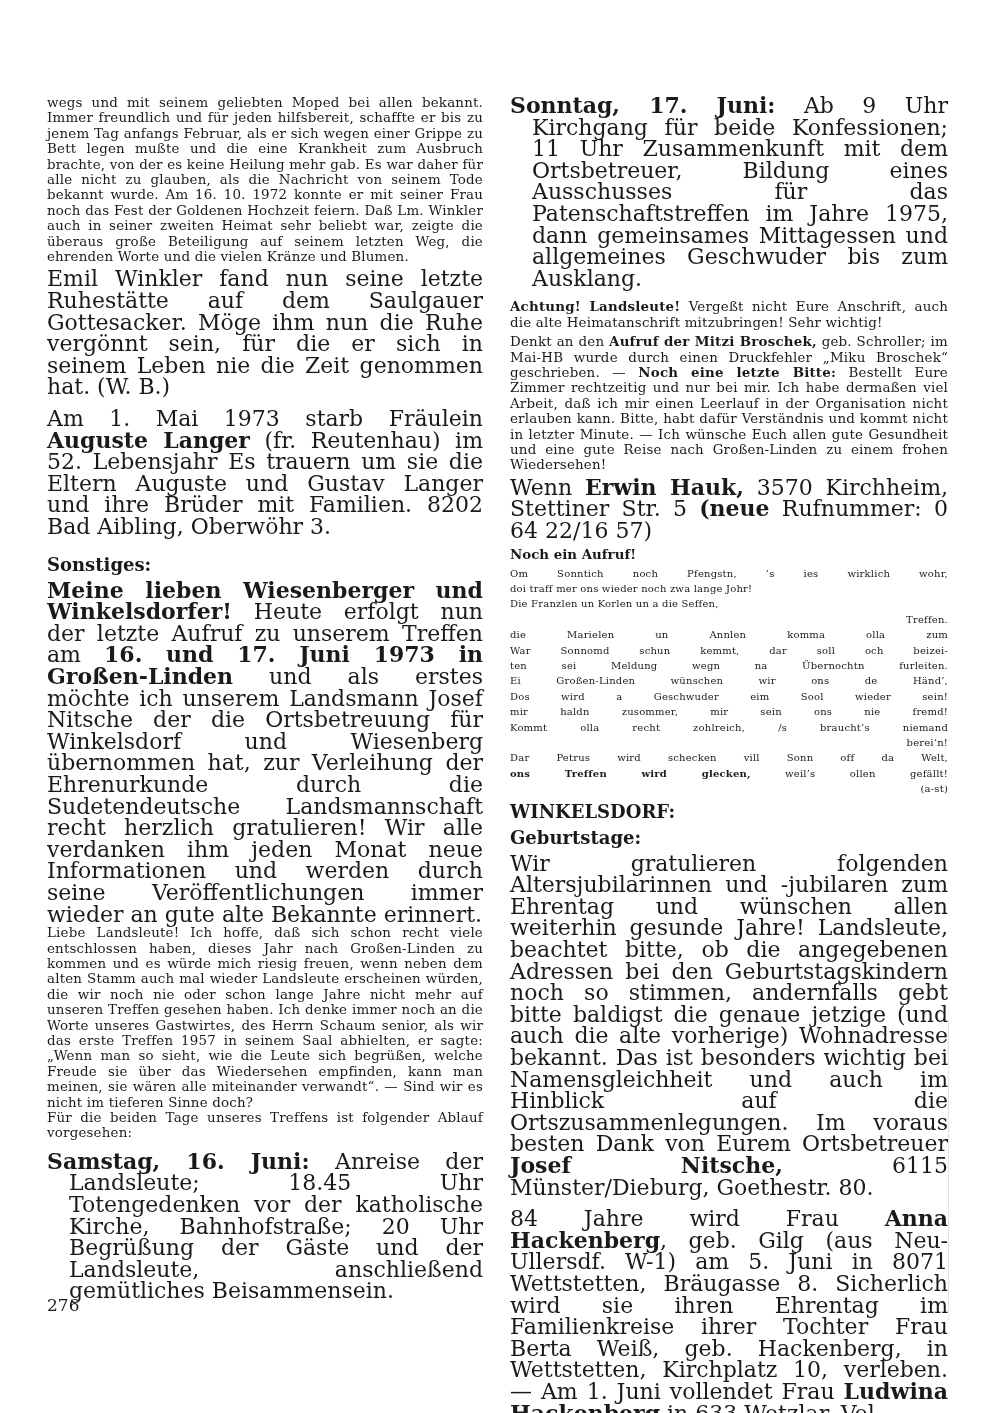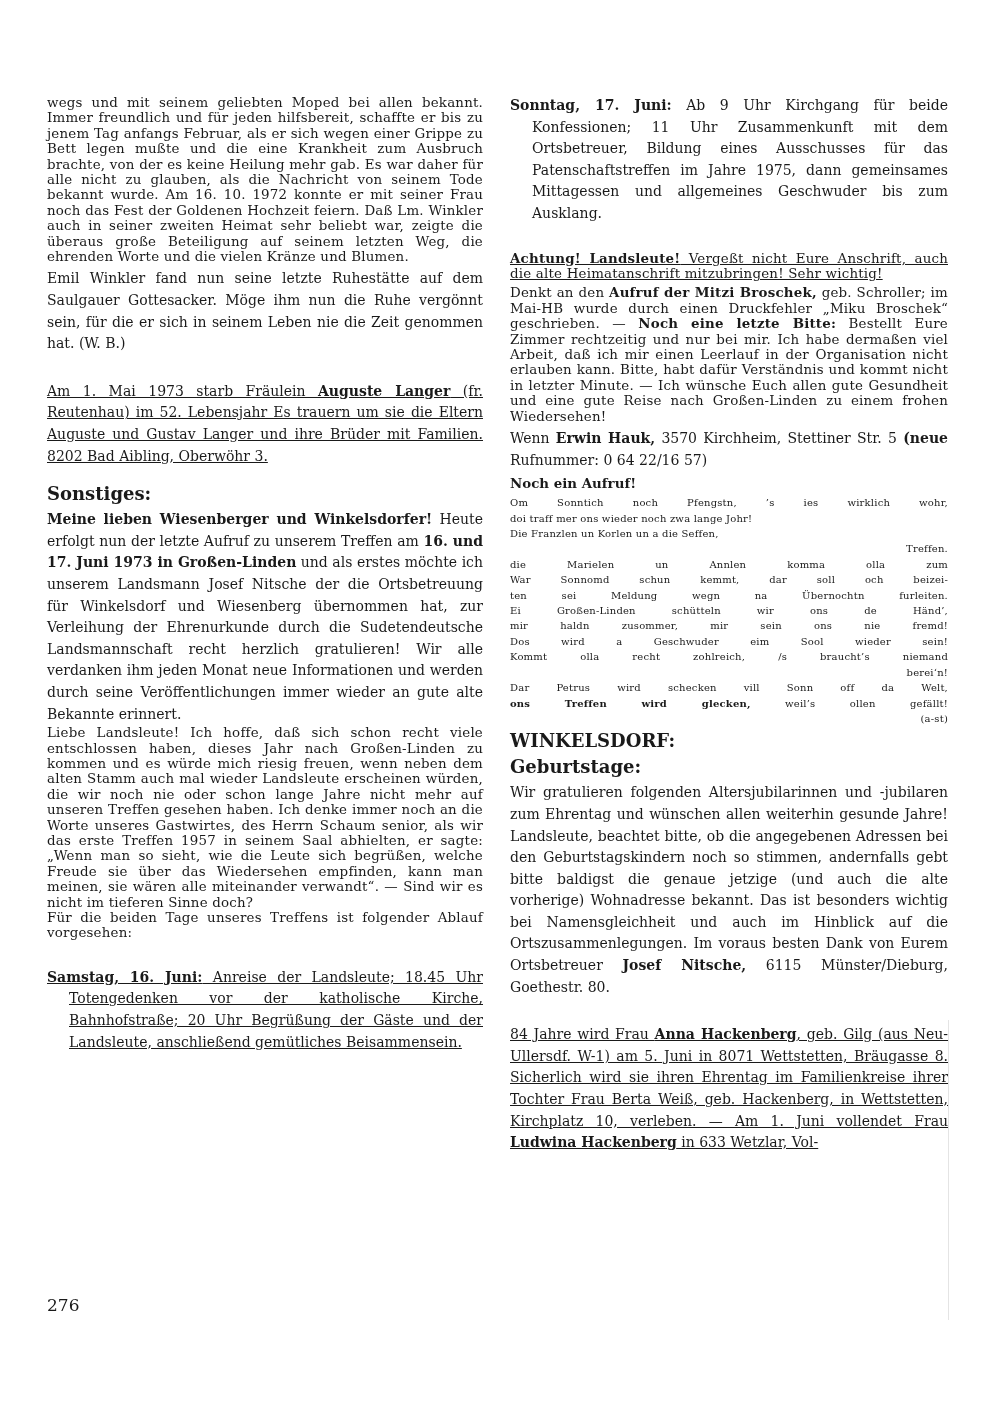--- a/index.html
+++ b/index.html
@@ -6,23 +6,23 @@
     body {
       width: 1000px; height: 1413px; position: relative; overflow: hidden;
       font-family: "DejaVu Serif", "Liberation Serif", serif;
       color: #1a1a1a;
     }
     .col { position: absolute; top: 95px; }
     .col-left { left: 47px; width: 436px; }
     .col-right { left: 510px; width: 438px; }
     p { margin: 0; text-align: justify; hyphens: manual; }
     .small { font-size: 13.4px; line-height: 15.4px; letter-spacing: 0.2px; }
-    .large { font-size: 14px; line-height: 21.6px; }
+    .large { font-size: 22px; line-height: 21.6px; }
     .mt-s { margin-top: 4px; }
-    .mt-m { margin-top: 26px; text-decoration: underline; }
+    .mt-m { margin-top: 10px; }
     .mt-l { margin-top: 16px; }
     b { font-weight: bold; }
     .hang { padding-left: 22px; text-indent: -22px; }
     .heading { font-size: 18px; font-weight: bold; line-height: 22px; }
     .subhead { font-size: 13.4px; font-weight: bold; line-height: 16px; }
     .poem { font-size: 10px; line-height: 15.4px; letter-spacing: 0.2px; }
     .poem .line { display: block; text-align: justify; text-align-last: justify; }
     .poem .line.left { text-align-last: left; }
     .poem .line.right { text-align: right; text-align-last: right; }
     .page-number {
@@ -52,23 +52,23 @@
   <p class="large mt-s"><span>Wenn </span><b>Erwin Hauk,</b><span> 3570 Kirchheim, Stettiner Str. 5 </span><b>(neue</b><span> Rufnummer: 0 64 22/16 57)</span></p>
   <div class="subhead mt-s">Noch ein Aufruf!</div>
   <div class="poem mt-s">
     <span class="line">Om Sonntich noch Pfengstn, ’s ies wirklich wohr,</span>
     <span class="line left">doi traff mer ons wieder noch zwa lange Johr!</span>
     <span class="line left">Die Franzlen un Korlen un a die Seffen,</span>
     <span class="line right">Treffen.</span>
     <span class="line">die Marielen un Annlen komma olla zum</span>
     <span class="line">War Sonnomd schun kemmt, dar soll och beizei-</span>
     <span class="line">ten sei Meldung wegn na Übernochtn furleiten.</span>
-    <span class="line">Ei Großen-Linden schütteln wir ons de Händ’,</span>
+    <span class="line">Ei Großen-Linden wünschen wir ons de Händ’,</span>
+    <span class="line">Dos wird a Geschwuder eim Sool wieder sein!</span>
     <span class="line">mir haldn zusommer, mir sein ons nie fremd!</span>
-    <span class="line">Dos wird a Geschwuder eim Sool wieder sein!</span>
     <span class="line">Kommt olla recht zohlreich, /s braucht’s niemand</span>
     <span class="line right">berei‘n!</span>
     <span class="line">Dar Petrus wird schecken vill Sonn off da Welt,</span>
     <span class="line"><b>ons Treffen wird glecken,</b><span> weil’s ollen gefällt!</span></span>
     <span class="line right">(a-st)</span>
   </div>
   <div class="heading mt-s">WINKELSDORF:</div>
   <div class="heading mt-s">Geburtstage:</div>
   <p class="large mt-s"><span>Wir gratulieren folgenden Altersjubilarinnen und -jubilaren zum Ehrentag und wünschen allen weiterhin gesunde Jahre! Landsleute, beachtet bitte, ob die angegebenen Adressen bei den Geburtstagskindern noch so stimmen, andernfalls gebt bitte baldigst die genaue jetzige (und auch die alte vorherige) Wohnadresse bekannt. Das ist besonders wichtig bei Namensgleichheit und auch im Hinblick auf die Ortszusammenlegungen. Im voraus besten Dank von Eurem Ortsbetreuer </span><b>Josef Nitsche,</b><span> 6115 Münster/Dieburg, Goethestr. 80.</span></p>
   <p class="large mt-m"><span>84 Jahre wird Frau </span><b>Anna Hackenberg</b><span>, geb. Gilg (aus Neu-Ullersdf. W-1) am 5. Juni in 8071 Wettstetten, Bräugasse 8. Sicherlich wird sie ihren Ehrentag im Familienkreise ihrer Tochter Frau Berta Weiß, geb. Hackenberg, in Wettstetten, Kirchplatz 10, verleben. — Am 1. Juni vollendet Frau </span><b>Ludwina Hackenberg</b><span> in 633 Wetzlar, Vol-</span></p>

